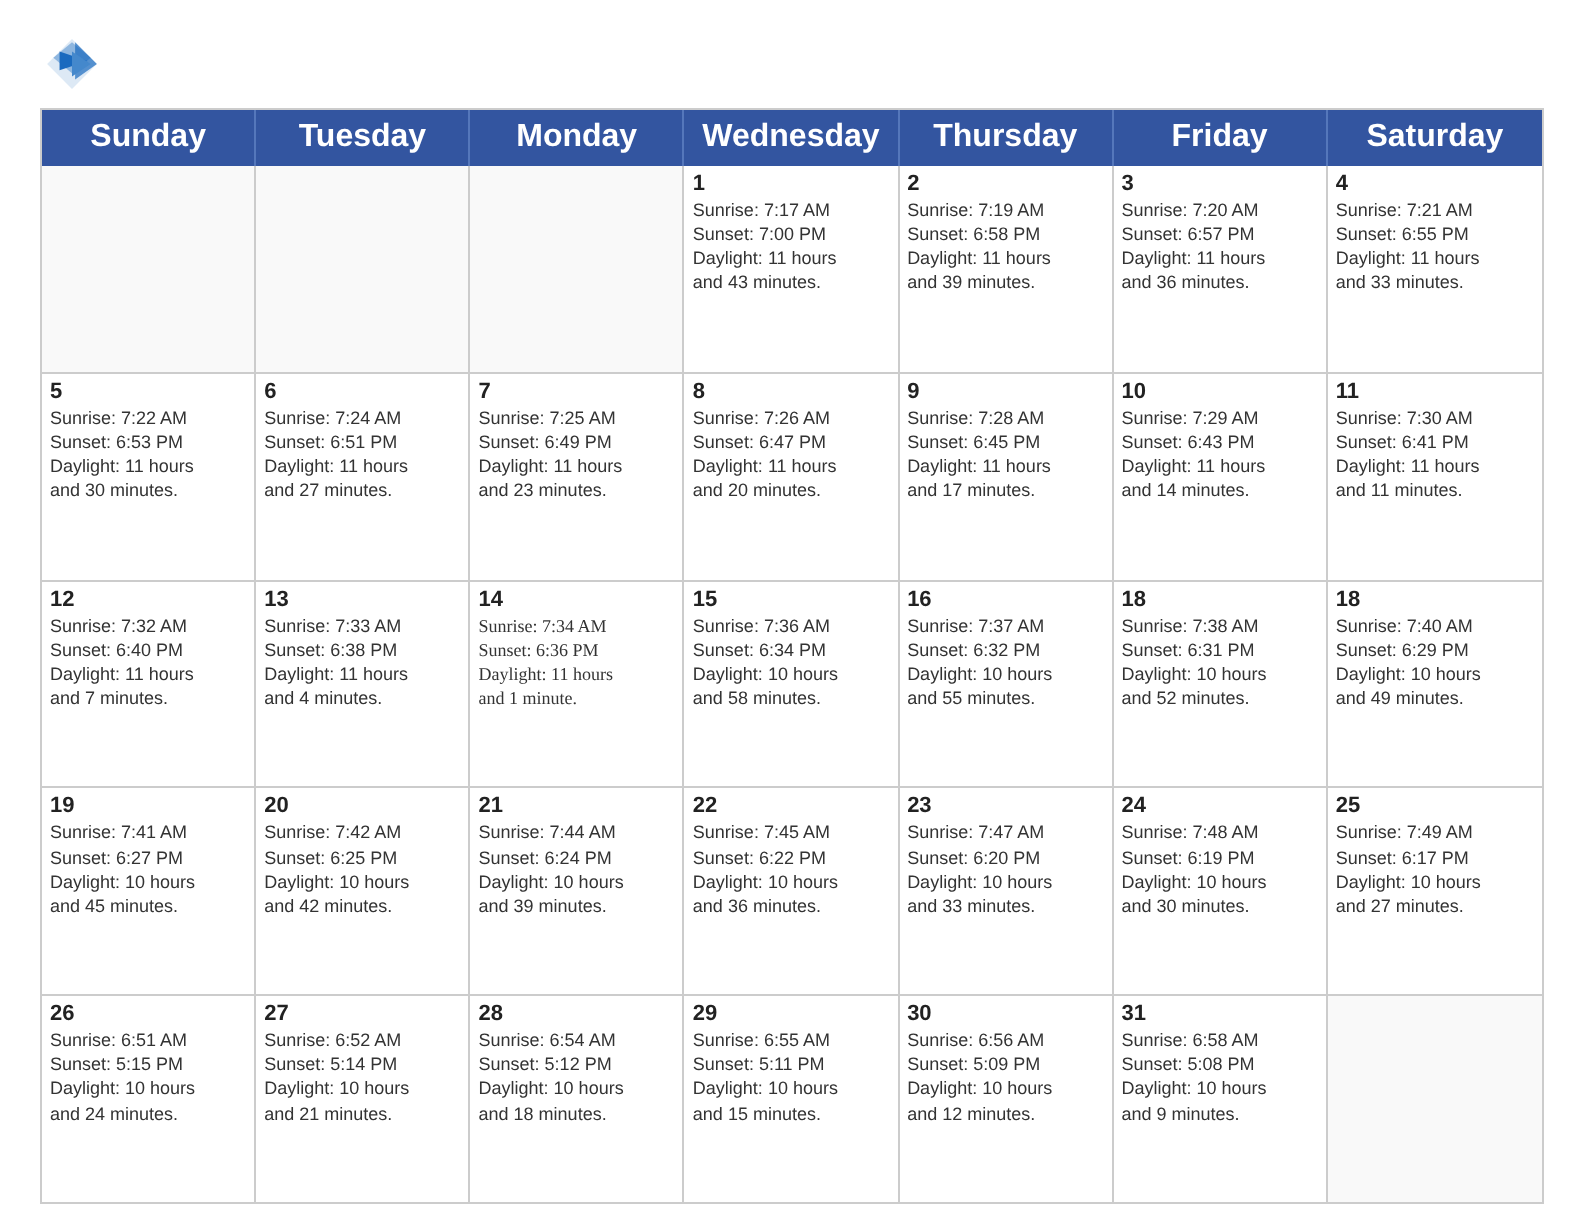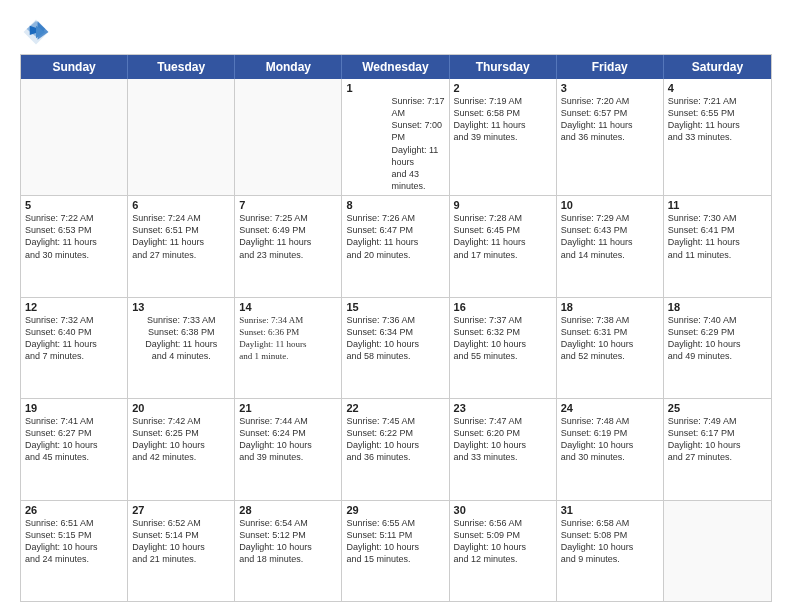--- a/index.html
+++ b/index.html
@@ -59,21 +59,21 @@
       flex-direction: column;
       border: 1px solid #ccc;
     }
     .cal-header {
       display: grid;
       grid-template-columns: repeat(7, 1fr);
       background: #3355a0;
     }
     .cal-header-cell {
       color: #fff;
-      font-size: 12px;
+      font-size: 16px;
       font-weight: bold;
       padding: 5px 4px;
       text-align: center;
       border-right: 1px solid #5577bb;
     }
     .cal-header-cell:last-child { border-right: none; }
     .cal-body {
       flex: 1;
       display: flex;
       flex-direction: column;
@@ -142,21 +142,21 @@
         <div class="cal-header-cell">Friday</div>
         <div class="cal-header-cell">Saturday</div>
       </div>
     <div class="cal-body">
     <div class="cal-row">
           <div class="cal-cell empty"></div>
           <div class="cal-cell empty"></div>
           <div class="cal-cell empty"></div>
           <div class="cal-cell">
             <div class="day-num">1</div>
-            <div class="cell-info" style="white-space: pre-line; margin-left: 45px;">Sunrise: 7:17 AM
+            <div class="cell-info" style="white-space: pre-line;">Sunrise: 7:17 AM
 Sunset: 7:00 PM
 Daylight: 11 hours
 and 43 minutes.</div>
           </div>
           <div class="cal-cell">
             <div class="day-num">2</div>
             <div class="cell-info" style="white-space: pre-line;">Sunrise: 7:19 AM
 Sunset: 6:58 PM
 Daylight: 11 hours
 and 39 minutes.</div>
@@ -230,21 +230,21 @@
         <div class="cal-row">
           <div class="cal-cell">
             <div class="day-num">12</div>
             <div class="cell-info" style="white-space: pre-line;">Sunrise: 7:32 AM
 Sunset: 6:40 PM
 Daylight: 11 hours
 and 7 minutes.</div>
           </div>
           <div class="cal-cell">
             <div class="day-num">13</div>
-            <div class="cell-info" style="white-space: pre-line; text-align: center;">Sunrise: 7:33 AM
+            <div class="cell-info" style="white-space: pre-line;">Sunrise: 7:33 AM
 Sunset: 6:38 PM
 Daylight: 11 hours
 and 4 minutes.</div>
           </div>
           <div class="cal-cell">
             <div class="day-num">14</div>
             <div class="cell-info" style="white-space: pre-line; font-family: Liberation Serif, serif;">Sunrise: 7:34 AM
 Sunset: 6:36 PM
 Daylight: 11 hours
 and 1 minute.</div>

